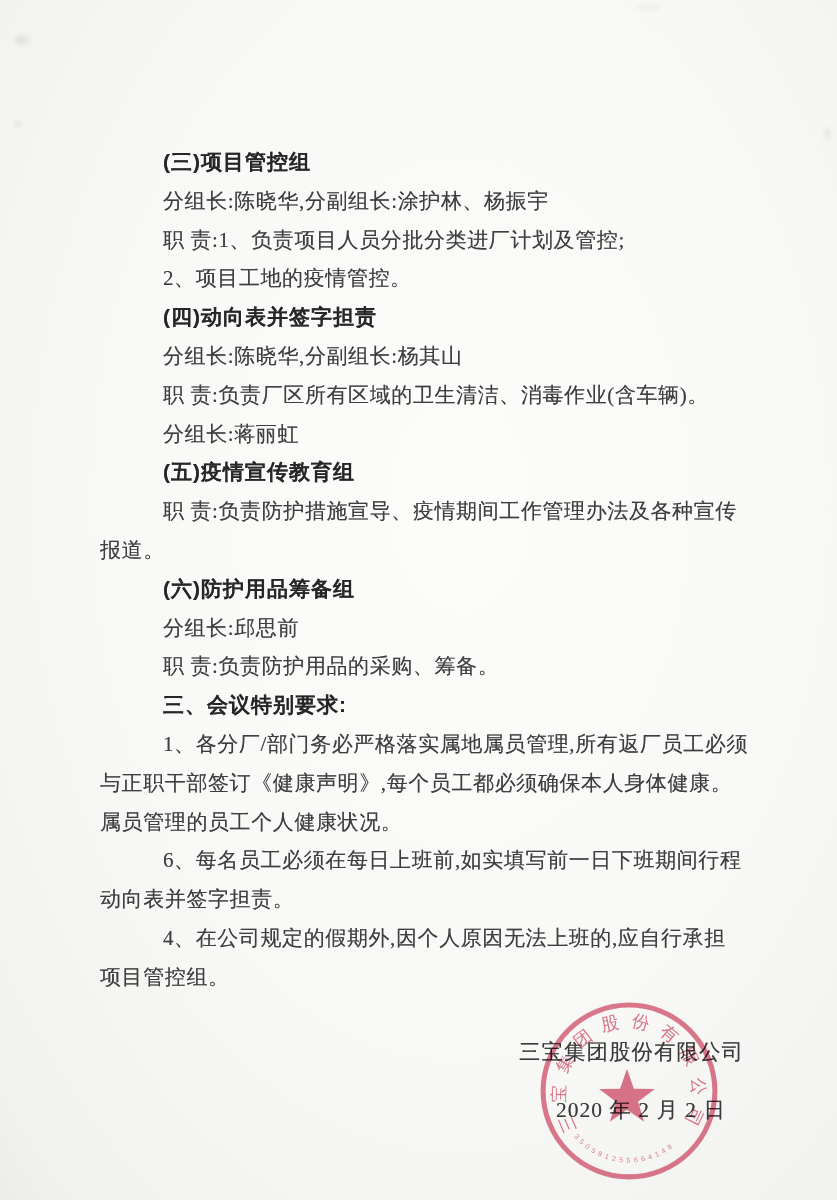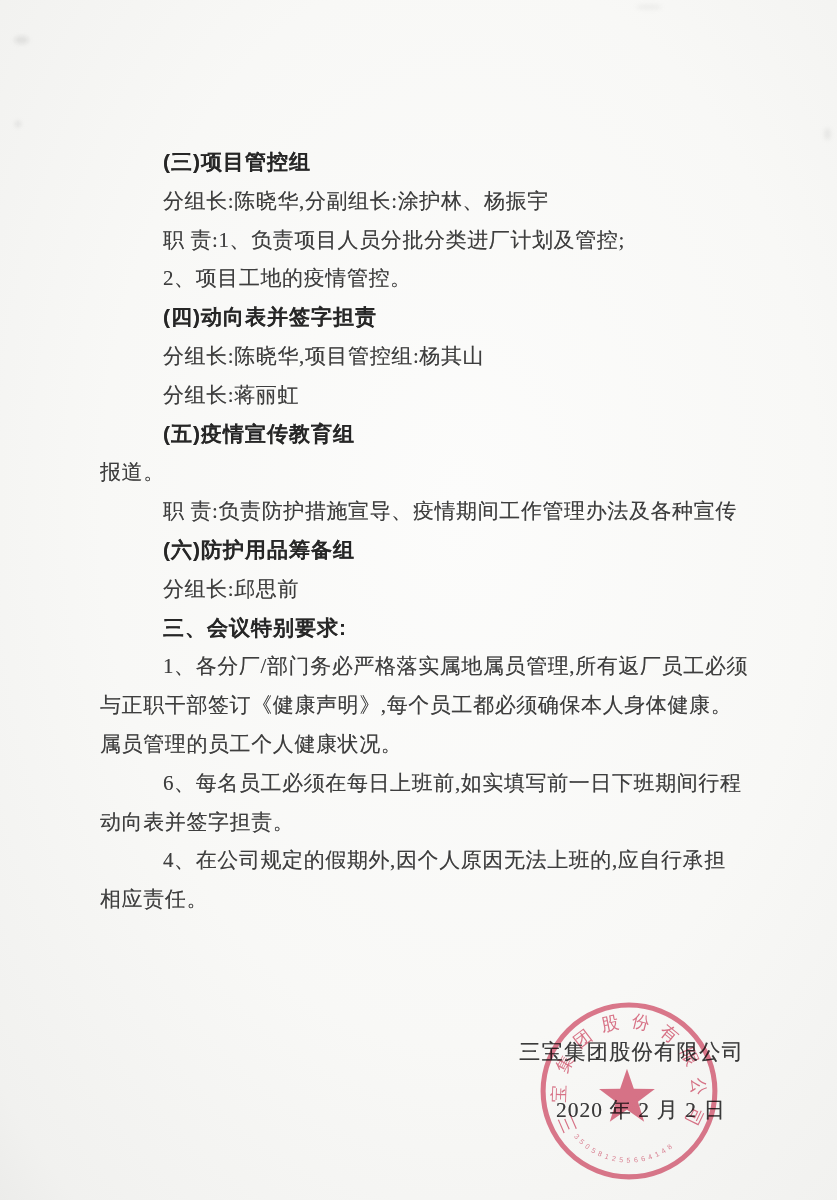--- a/index.html
+++ b/index.html
@@ -50,35 +50,37 @@
   <div class="smudge s2"></div>
   <div class="smudge s3"></div>
   <div class="smudge s4"></div>
 
   <div class="doc">
       <div class="line heading indent">(三)项目管控组</div>
       <div class="line indent">分组长:陈晓华,分副组长:涂护林、杨振宇</div>
       <div class="line indent">职 责:1、负责项目人员分批分类进厂计划及管控;</div>
       <div class="line indent">2、项目工地的疫情管控。</div>
       <div class="line heading indent">(四)动向表并签字担责</div>
-      <div class="line indent">分组长:陈晓华,项目管控组:杨其山</div>
+      <div class="line indent">分组长:陈晓华,分副组长:杨其山</div>
+      <div class="line indent">职 责:负责厂区所有区域的卫生清洁、消毒作业(含车辆)。</div>
       <div class="line indent">分组长:蒋丽虹</div>
       <div class="line heading indent">(五)疫情宣传教育组</div>
+      <div class="line indent">职 责:负责防护措施宣导、疫情期间工作管理办法及各种宣传</div>
       <div class="line">报道。</div>
-      <div class="line indent">职 责:负责防护措施宣导、疫情期间工作管理办法及各种宣传</div>
       <div class="line heading indent">(六)防护用品筹备组</div>
       <div class="line indent">分组长:邱思前</div>
+      <div class="line indent">职 责:负责防护用品的采购、筹备。</div>
       <div class="line heading indent">三、会议特别要求:</div>
       <div class="line indent">1、各分厂/部门务必严格落实属地属员管理,所有返厂员工必须</div>
       <div class="line">与正职干部签订《健康声明》,每个员工都必须确保本人身体健康。</div>
       <div class="line">属员管理的员工个人健康状况。</div>
       <div class="line indent">6、每名员工必须在每日上班前,如实填写前一日下班期间行程</div>
       <div class="line">动向表并签字担责。</div>
       <div class="line indent">4、在公司规定的假期外,因个人原因无法上班的,应自行承担</div>
-      <div class="line">相应责任。</div>
+      <div class="line">项目管控组。</div>
     </div>
 
   <div class="sig sig-company">三宝集团股份有限公司</div>
   <div class="sig sig-date">2020 年 2 月 2 日</div>
 
   <svg class="seal" viewBox="0 0 190 190" xmlns="http://www.w3.org/2000/svg">
     <defs>
       <path id="sealArc" d="M 45.4 130.8 A 63 63 0 1 1 144.6 130.8" fill="none"></path>
       <path id="serialArc" d="M 30.7 122 A 71 71 0 0 0 159.3 122" fill="none"></path>
     </defs>

